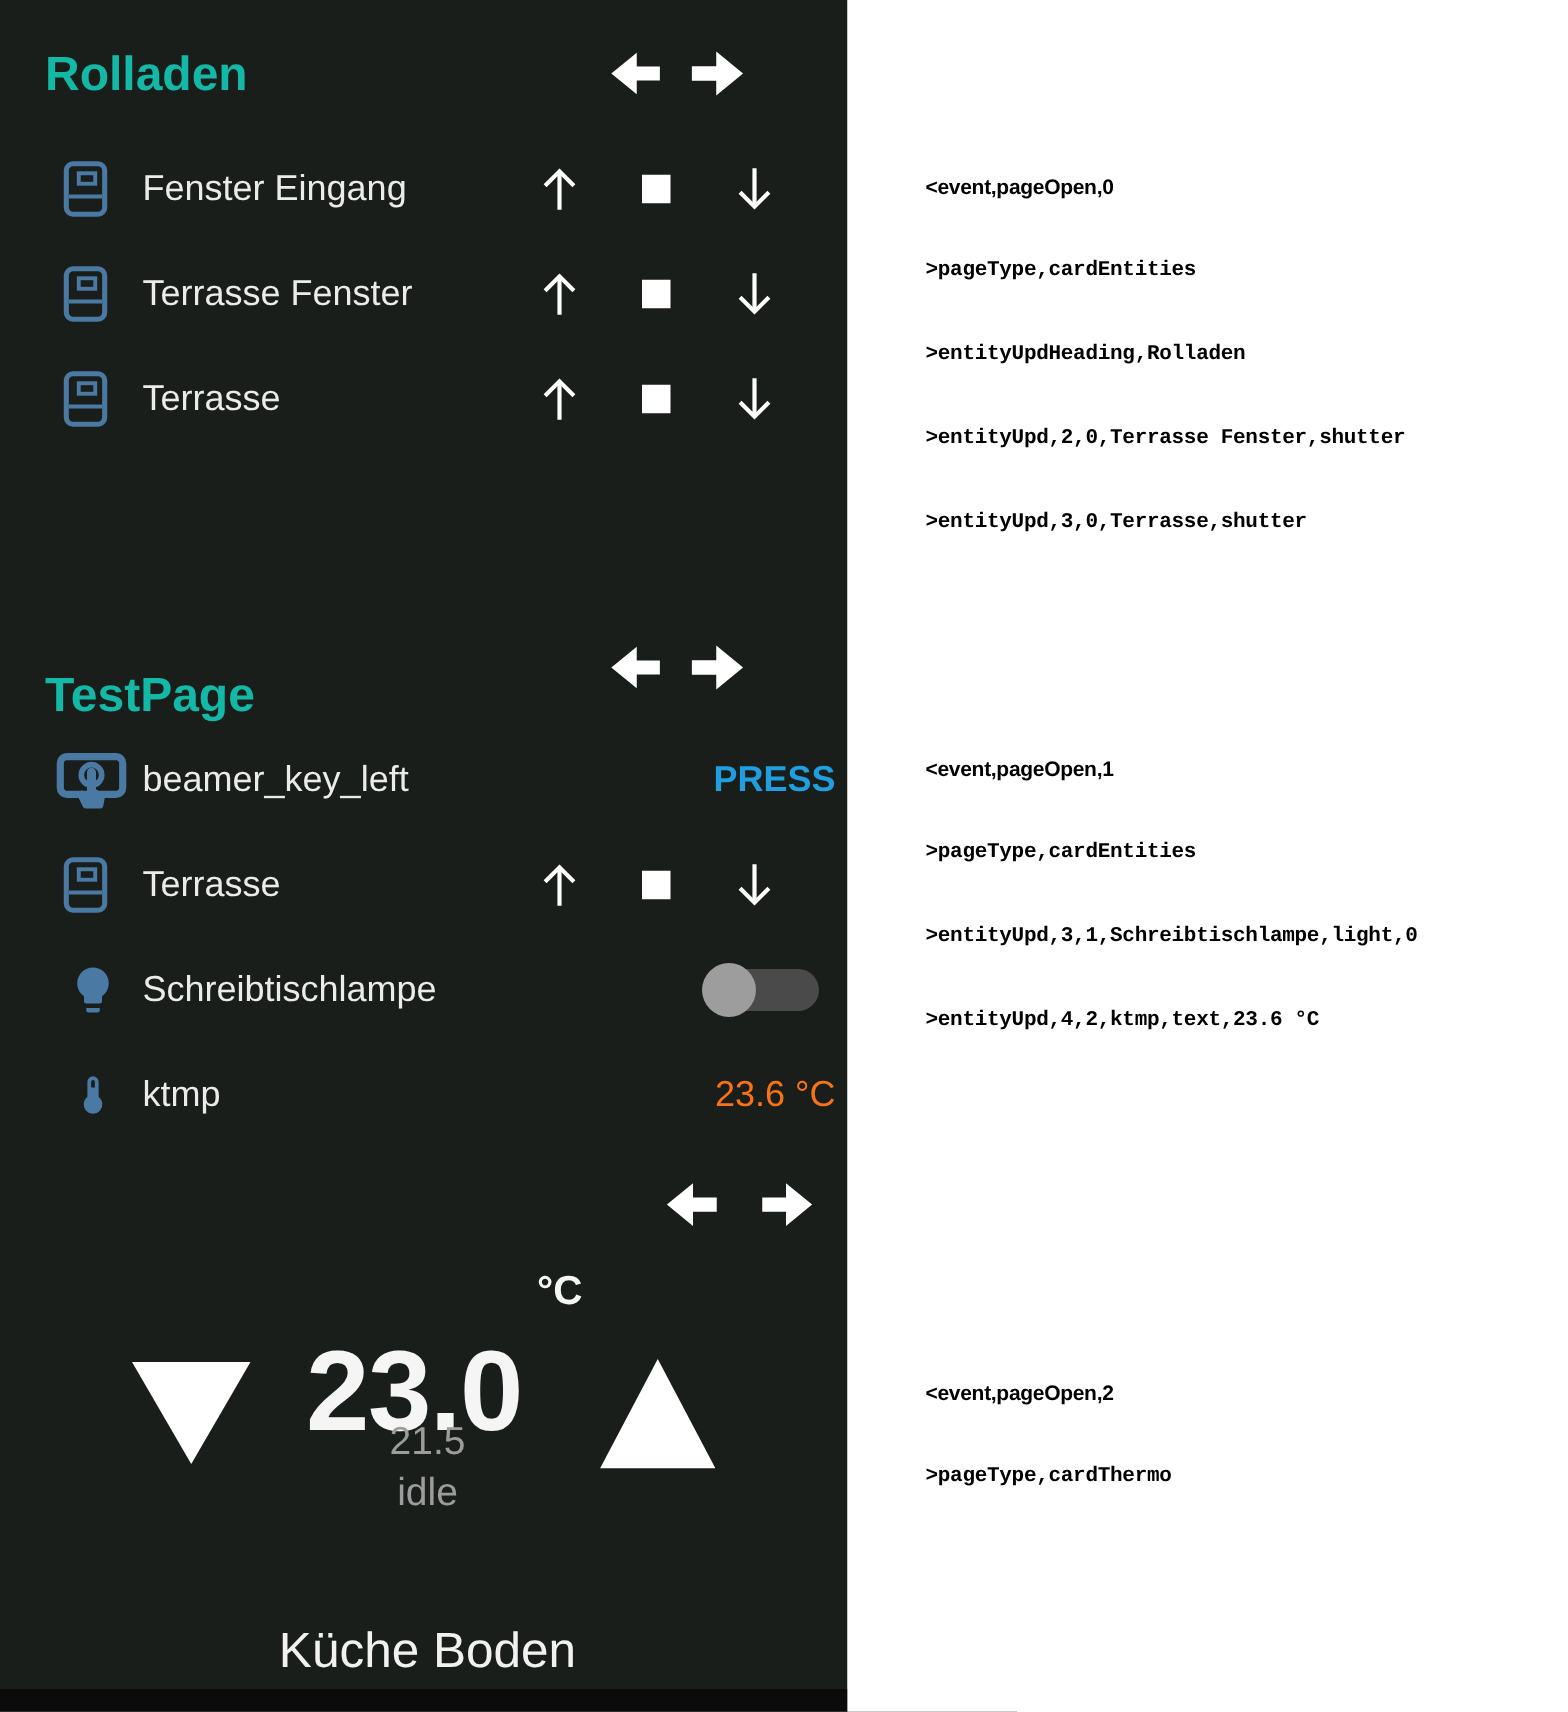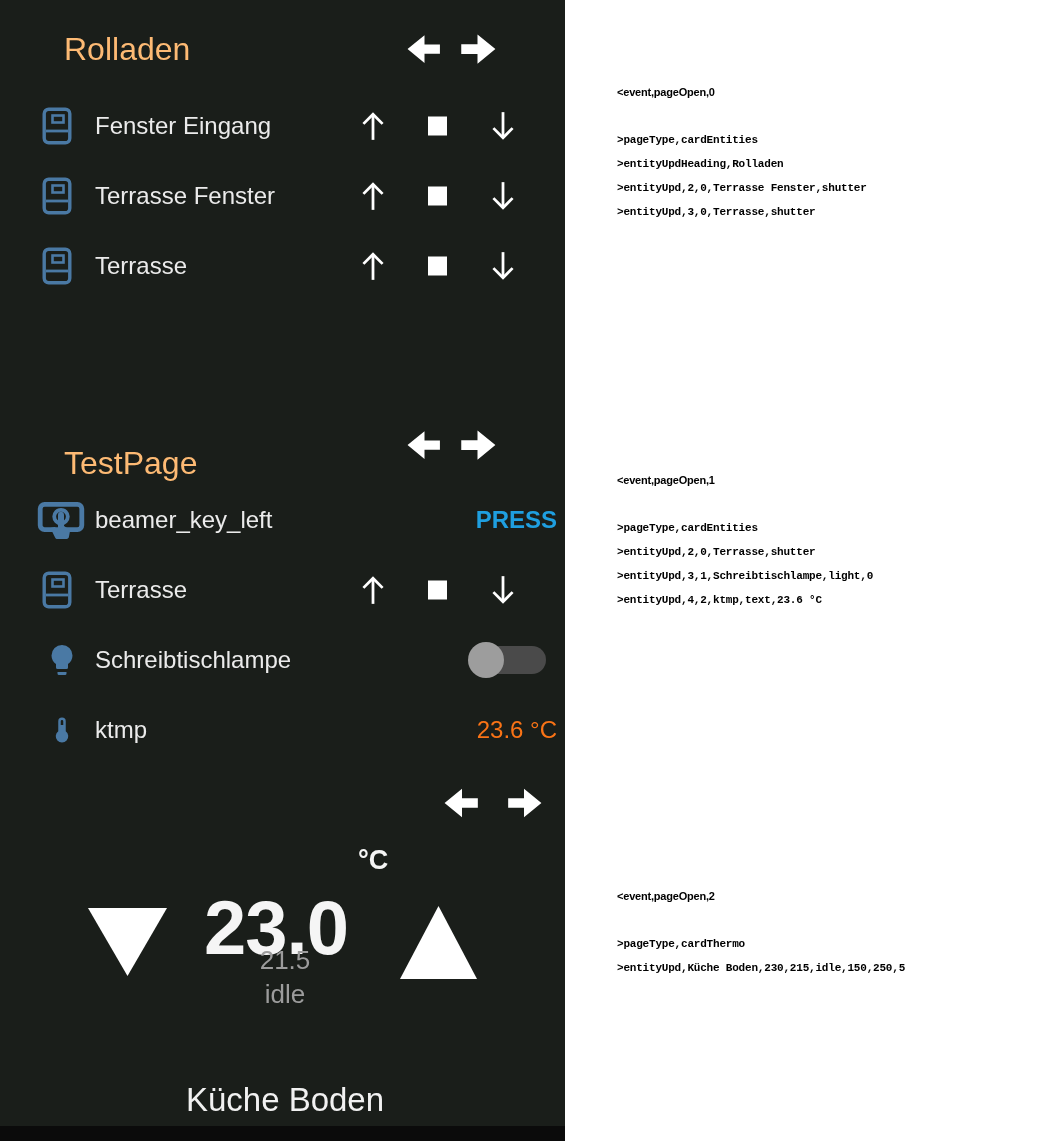--- a/index.html
+++ b/index.html
@@ -4,21 +4,21 @@
 <style>
   * { margin:0; padding:0; box-sizing:border-box; }
   html,body { width:1045px; height:1141px; }
   body {
     position:relative; background:#ffffff;
     font-family:"Liberation Sans", sans-serif;
     overflow:hidden;
   }
   
   .panel { position:absolute; left:0; top:0; width:565px; height:1141px; background:#1a1e1a; }
-  .card-title { position:absolute; left:30px; color:#fdba74; font-size:32px; font-weight:400; line-height:38px;margin-left:34px; }
+  .card-title { position:absolute; left:30px; color:#14b8a6; font-size:32px; font-weight:700; line-height:38px; }
   .nav-btn { position:absolute; width:40px; height:38px; cursor:pointer; }
   .row { position:absolute; left:0; width:594px; height:58px; }
   .entity-icon { position:absolute; left:42px; top:50%; transform:translateY(-50%); display:flex; align-items:center; }
   .entity-label { position:absolute; left:95px; top:50%; transform:translateY(-50%); color:#ebebeb; font-size:24px; white-space:nowrap; }
   .btn-up, .btn-down { position:absolute; top:50%; transform:translateY(-50%); width:28px; height:32px; cursor:pointer; }
   .btn-up   { left:359px; }
   .btn-down { left:489px; }
   .btn-stop { position:absolute; left:428px; top:50%; transform:translateY(-50%); width:19px; height:19px; background:#ffffff; cursor:pointer; }
   .entity-value { position:absolute; right:37px; top:50%; transform:translateY(-50%); font-size:24px; color:#f97316; white-space:nowrap; }
   .press-value { color:#1f9fe0; font-weight:700; font-size:24px; }
@@ -30,21 +30,21 @@
   .thermo-temp { position:absolute; left:204px; top:892px; color:#f5f5f5; font-size:76px; font-weight:700; line-height:72px; letter-spacing:-1px; }
   .thermo-unit { position:absolute; left:358px; top:845px; color:#f5f5f5; font-size:27px; font-weight:700; }
   .thermo-setpoint { position:absolute; left:285px; top:945px; transform:translateX(-50%); color:#9c9c9c; font-size:26px; }
   .thermo-status   { position:absolute; left:285px; top:979px; transform:translateX(-50%); color:#9c9c9c; font-size:26px; }
   .thermo-name { position:absolute; left:285px; top:1081px; transform:translateX(-50%); color:#f1f1f1; font-size:33px; white-space:nowrap; }
   .tri { position:absolute; cursor:pointer; }
   .bottom-strip { position:absolute; left:0; top:1126px; width:565px; height:15px; background:#0b0b0b; }
   
   .log { position:absolute; left:565px; top:0; width:480px; height:1141px; background:#ffffff; }
   .log-block { position:absolute; left:52px; width:420px; }
-  .log-line { font-size:11px; font-weight:700; color:#000000; line-height:24px; white-space:nowrap; letter-spacing:-0.2px; }
+  .log-line { font-size:14px; font-weight:700; color:#000000; line-height:24px; white-space:nowrap; letter-spacing:-0.2px;margin-top:32px; }
   .log-lines { margin-top:24px;font-family:Liberation Mono, monospace; }
 </style>
 </head>
 <body>
 
 <div class="panel">
 
   <section>
     <h1 class="card-title" style="top:30px">Rolladen</h1>
 
@@ -249,27 +249,25 @@
       <div class="log-line">&gt;entityUpdHeading,Rolladen</div>
       <div class="log-line">&gt;entityUpd,2,0,Terrasse Fenster,shutter</div>
       <div class="log-line">&gt;entityUpd,3,0,Terrasse,shutter</div>
     </div>
   </div>
 
   <div class="log-block" style="top:468px">
     <div class="log-line">&lt;event,pageOpen,1</div>
     <div class="log-lines">
       <div class="log-line">&gt;pageType,cardEntities</div>
-      <div class="log-line">&gt;entityUpd,2,0,Terrasse,shutter</div>
       <div class="log-line">&gt;entityUpd,3,1,Schreibtischlampe,light,0</div>
       <div class="log-line">&gt;entityUpd,4,2,ktmp,text,23.6 °C</div>
     </div>
   </div>
 
   <div class="log-block" style="top:884px">
     <div class="log-line">&lt;event,pageOpen,2</div>
     <div class="log-lines">
       <div class="log-line">&gt;pageType,cardThermo</div>
-      <div class="log-line">&gt;entityUpd,Küche Boden,230,215,idle,150,250,5</div>
     </div>
   </div>
 
 </div>
 
 </body></html>

